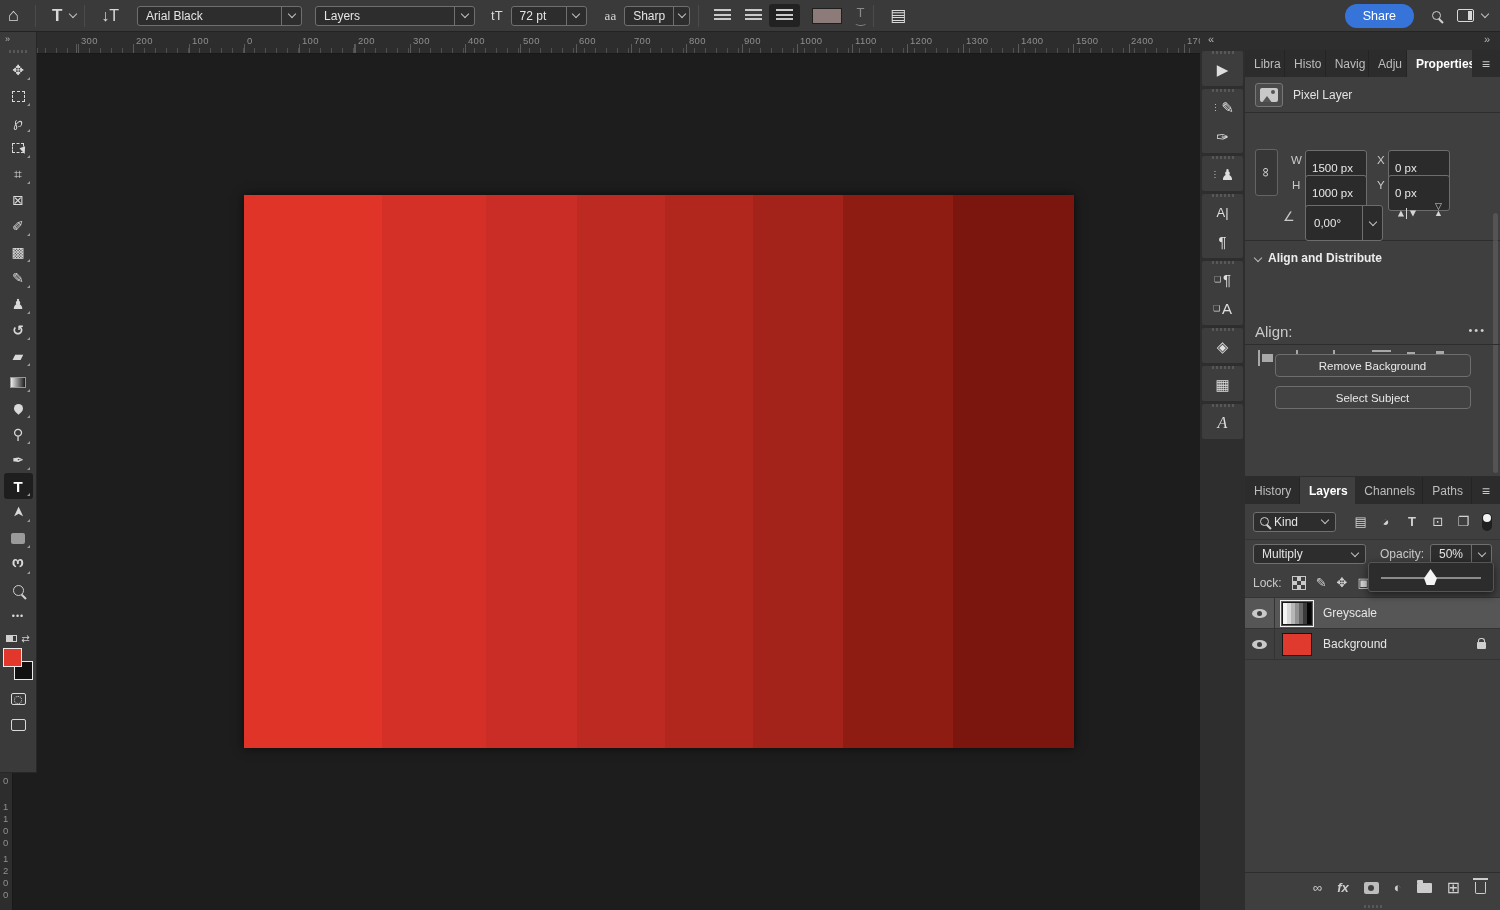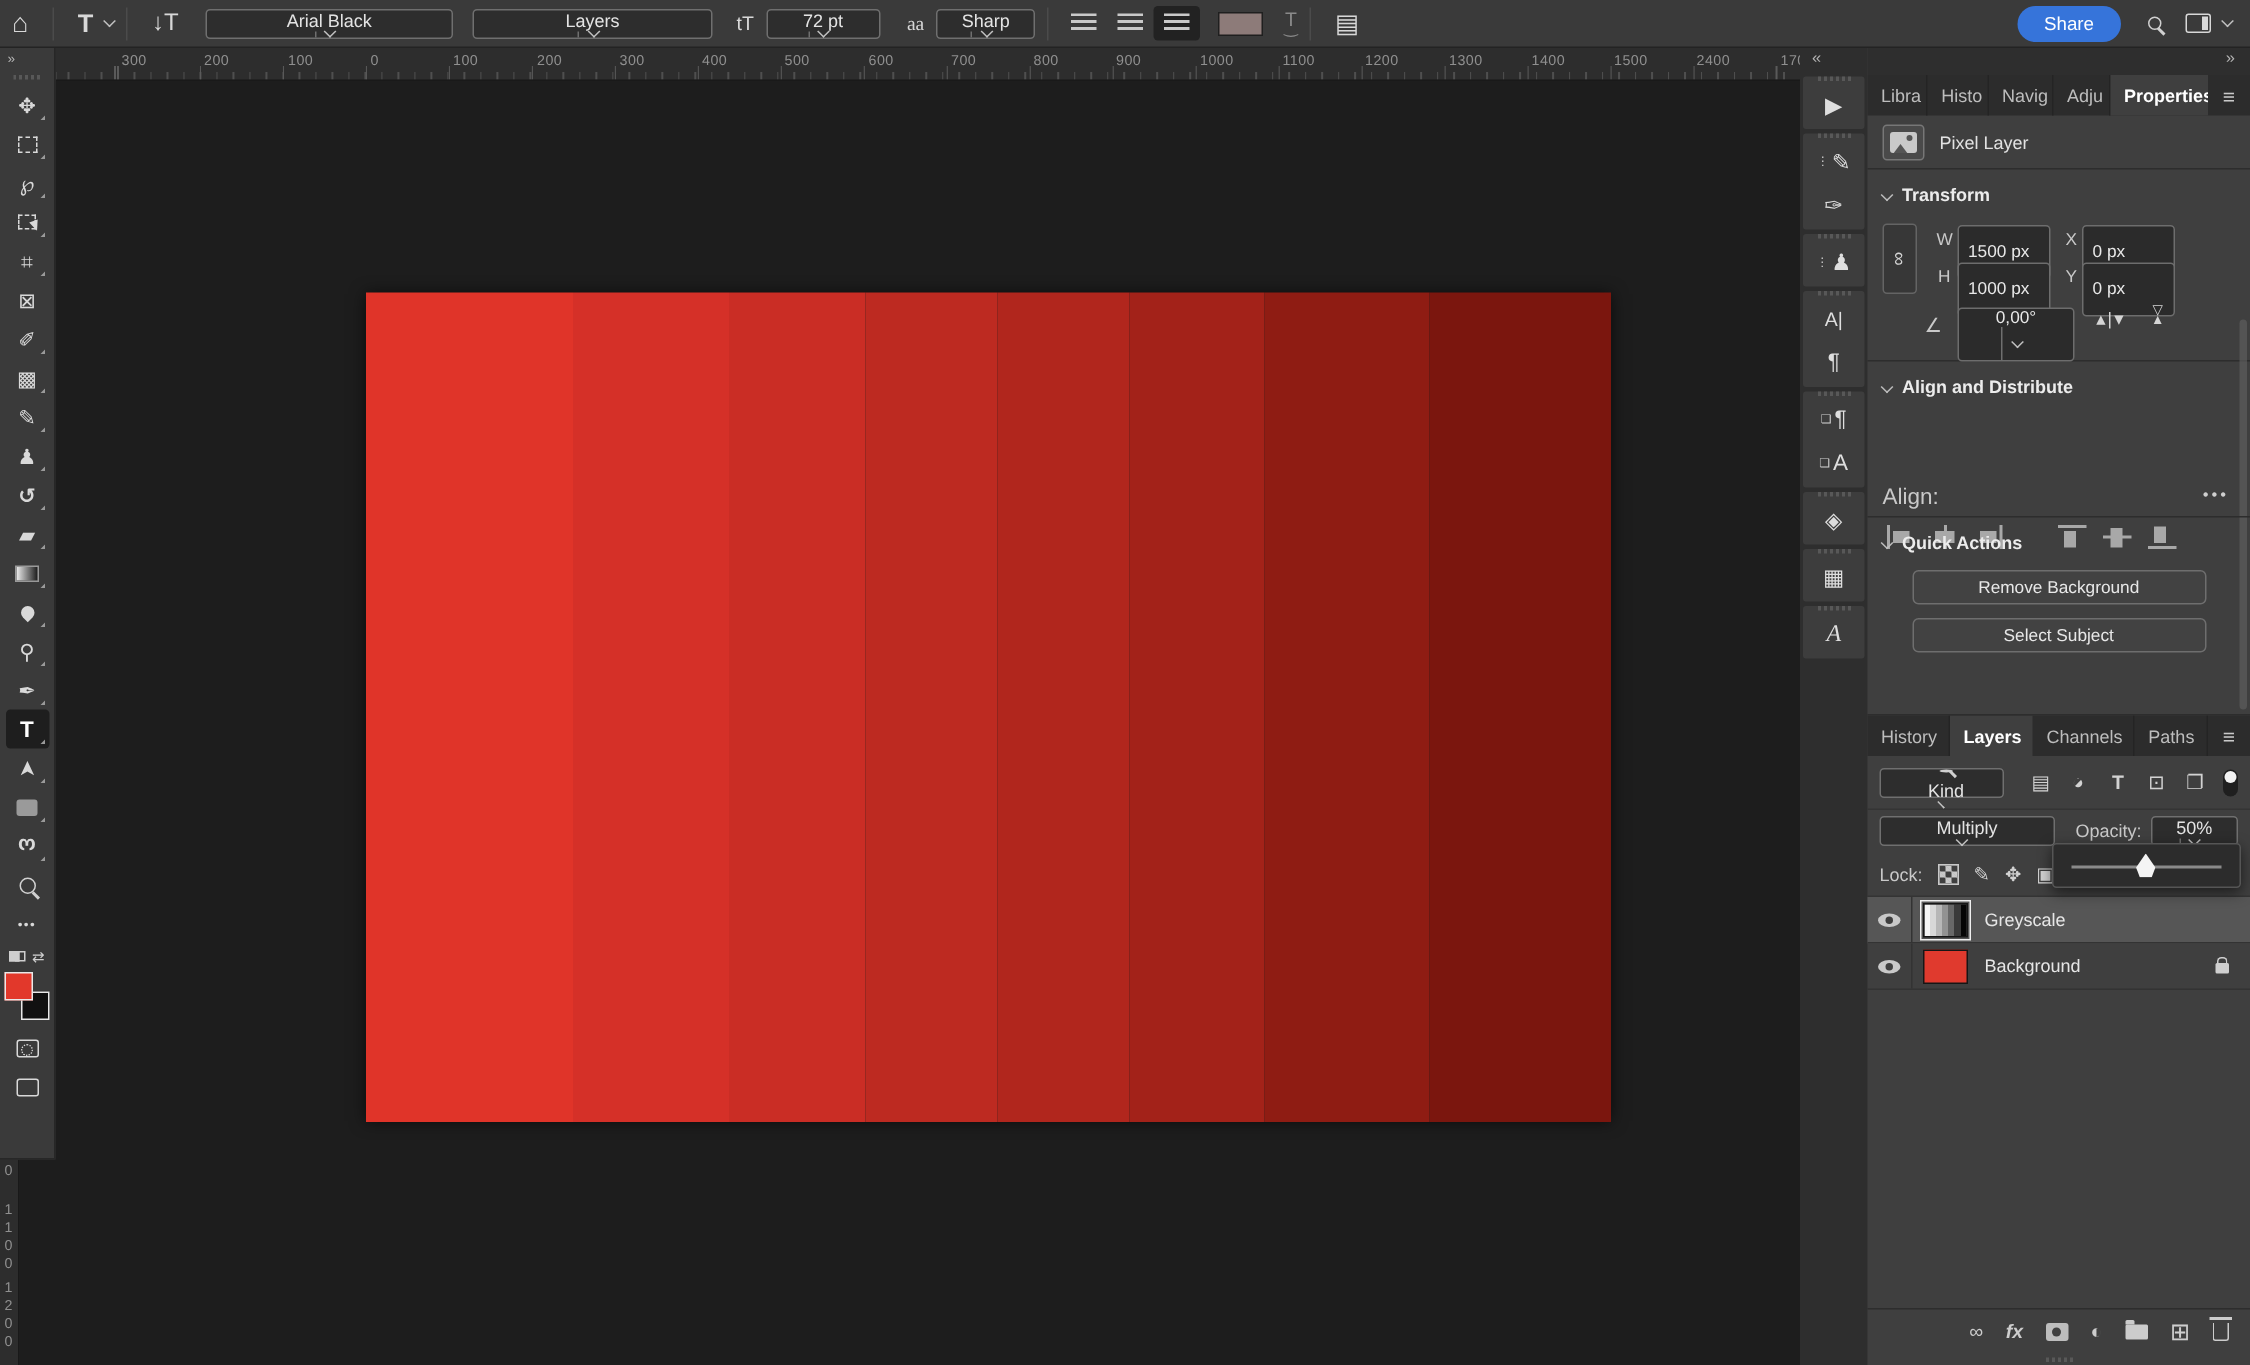--- a/index.html
+++ b/index.html
@@ -6,21 +6,21 @@
   html,body { width:1500px; height:910px; overflow:hidden; background:#323232;
     font-family:"Liberation Sans","DejaVu Sans",sans-serif; color:#d6d6d6; font-size:12px;
     -webkit-font-smoothing:antialiased; }
 
   
   #optionsbar { position:absolute; left:0; top:0; width:1500px; height:32px; background:#3a3a3a;
     border-bottom:1px solid #232323; display:flex; align-items:center; z-index:30; }
   .ob-div { width:1px; height:22px; background:#4b4b4b; margin:0 8px; }
   .ob-icon { color:#d8d8d8; font-size:16px; padding:0 8px; display:flex; align-items:center; }
   .combo { display:flex; align-items:center; background:#2d2d2d; border:1px solid #6f6f6f;
-    border-radius:3px; height:20px; color:#e4e4e4; font-size:12px;flex-direction:column; }
+    border-radius:3px; height:20px; color:#e4e4e4; font-size:12px; }
   .combo .val { padding:0 8px; flex:1; white-space:nowrap; }
   .combo .cell { border-left:1px solid #6f6f6f; width:20px; height:100%; display:flex;
     align-items:center; justify-content:center; }
   .chev { width:6px; height:6px; border-right:1.5px solid #c2c2c2; border-bottom:1.5px solid #c2c2c2;
     transform:rotate(45deg); display:inline-block; margin-top:-3px; }
   .icon-altext { width:17px; height:13px;
     background:repeating-linear-gradient(to bottom,#c9c9c9 0 2px,transparent 2px 4.6px); }
   .alignbtn { padding:5px 7px; border-radius:3px; display:flex; }
   .alignbtn.pressed { background:#222222; }
   #share-btn { background:#3674da; color:#fff; border:none; border-radius:14px; height:24px;
@@ -466,24 +466,20 @@
   </div>
 
   <div id="pixelrow">
     <span class="pix-box">
         <span class="icon-pixel"></span>
       </span>
     <span>Pixel Layer</span>
   </div>
 
   <div class="section" id="transform">
-    <div class="sec-head">
-        <span class="chev"></span>
-        <span>Transform</span>
-      </div>
     <div id="linkbtn">
         <span>∞</span>
       </div>
     <span class="tlabel" style="left:46px;top:41px">W</span>
     <div class="tfield" style="left:60px;top:37px;width:62px">
         <span>1500 px</span>
       </div>
     <span class="tlabel" style="left:132px;top:41px">X</span>
     <div class="tfield" style="left:143px;top:37px;width:62px">
         <span>0 px</span>
@@ -527,24 +523,20 @@
       <span class="ai r"></span>
       <span class="gap"></span>
       <span class="ai t"></span>
       <span class="ai m"></span>
       <span class="ai b"></span>
     </div>
     <span class="morebtn">•••</span>
   </div>
 
   <div class="section" id="quick">
-    <div class="sec-head">
-        <span class="chev"></span>
-        <span>Quick Actions</span>
-      </div>
     <button class="qbtn">Remove Background</button>
     <button class="qbtn">Select Subject</button>
   </div>
 
   <div class="tabbar">
     <span class="tab">History</span>
     <span class="tab active">Layers</span>
     <span class="tab">Channels</span>
     <span class="tab">Paths</span>
     <span class="tab-menu">≡</span>

